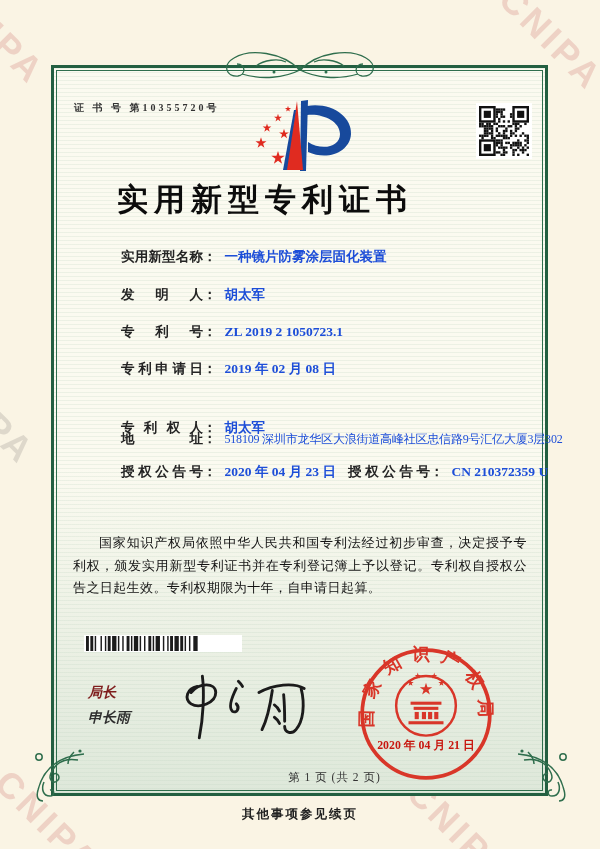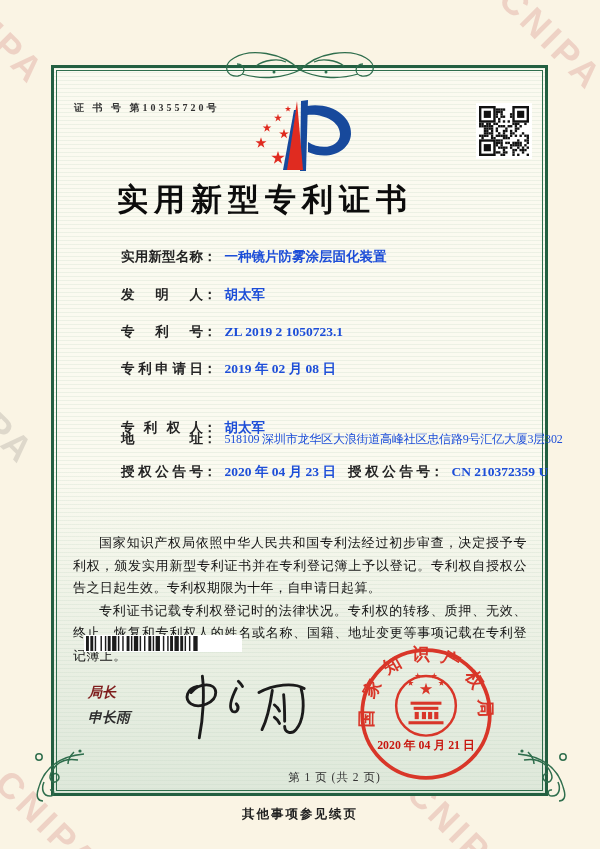--- a/index.html
+++ b/index.html
@@ -320,21 +320,20 @@
 </div>
 <div class="abs frow" style="top:463px;">
   <span class="flabel">授权公告号</span><span class="fcolon">：</span><span class="fvalue">2020 年 04 月 23 日</span>
   <span class="pair2">
     <span class="flabel">授权公告号</span><span class="fcolon">：</span><span class="fvalue">CN 210372359 U</span>
   </span>
 </div>
 
 <div class="abs body-text">
   <p>国家知识产权局依照中华人民共和国专利法经过初步审查，决定授予专利权，颁发实用新型专利证书并在专利登记簿上予以登记。专利权自授权公告之日起生效。专利权期限为十年，自申请日起算。</p>
-  <p>专利证书记载专利权登记时的法律状况。专利权的转移、质押、无效、终止、恢复和专利权人的姓名或名称、国籍、地址变更等事项记载在专利登记簿上。</p>
 </div>
 
 <div class="abs barcode-wrap">
   <svg width="154" height="15" viewBox="0 0 154 15">
       <rect x="0" y="0" width="2.9" height="15" fill="#1c1c1c"></rect>
       <rect x="4.35" y="0" width="2.9" height="15" fill="#1c1c1c"></rect>
       <rect x="8.7" y="0" width="1.45" height="15" fill="#1c1c1c"></rect>
       <rect x="14.499999999999998" y="0" width="1.45" height="15" fill="#1c1c1c"></rect>
       <rect x="18.849999999999998" y="0" width="1.45" height="15" fill="#1c1c1c"></rect>
       <rect x="21.749999999999996" y="0" width="2.9" height="15" fill="#1c1c1c"></rect>

